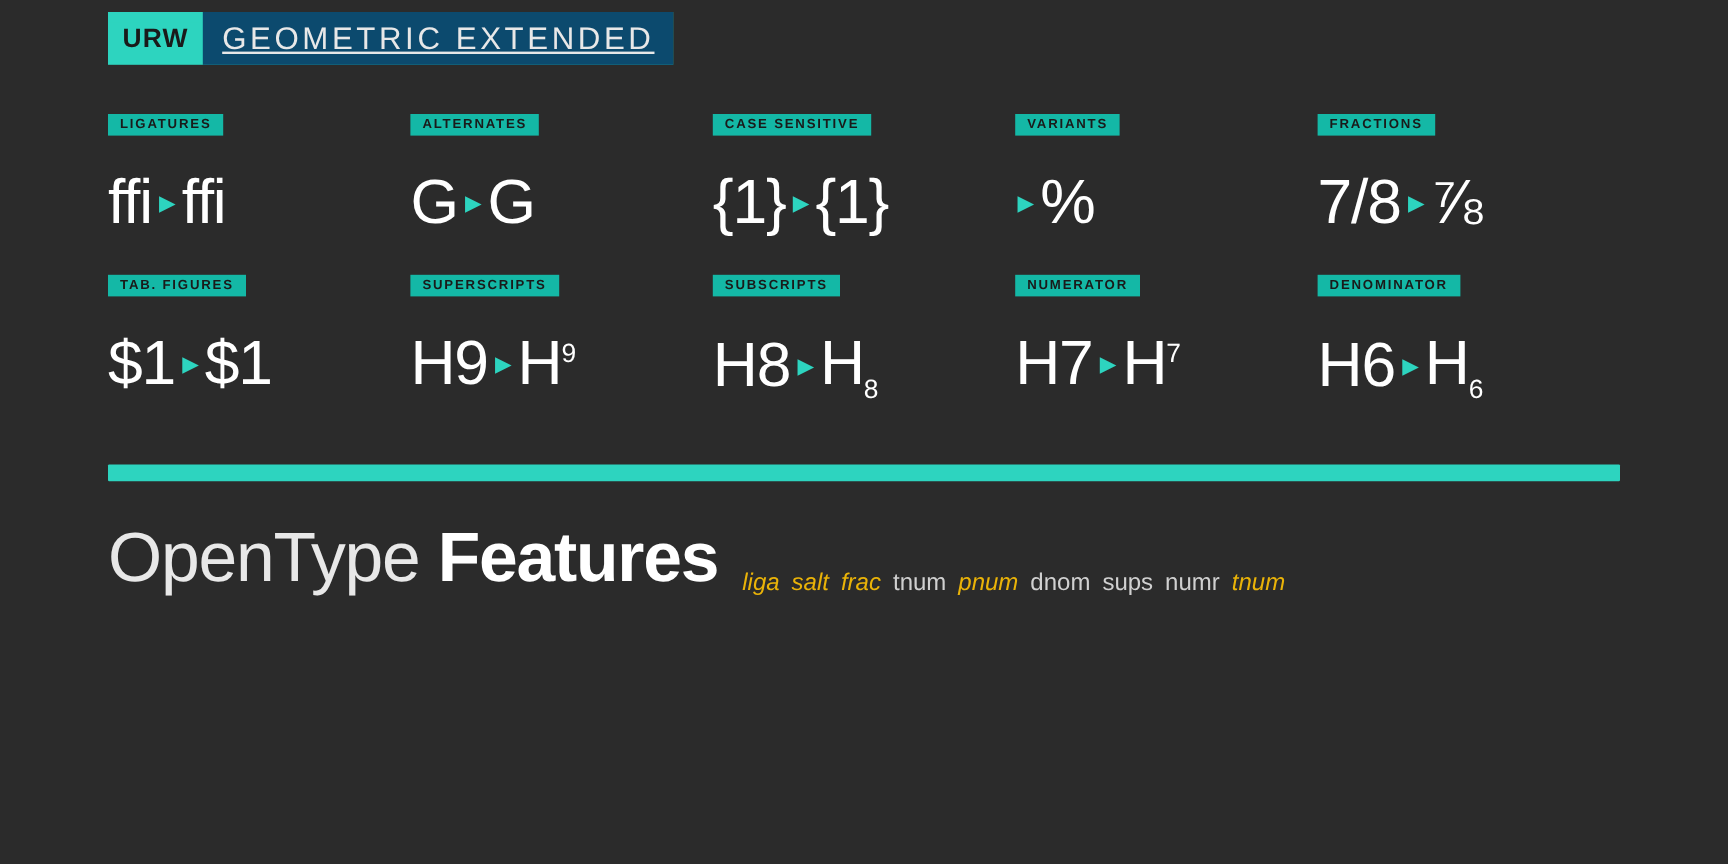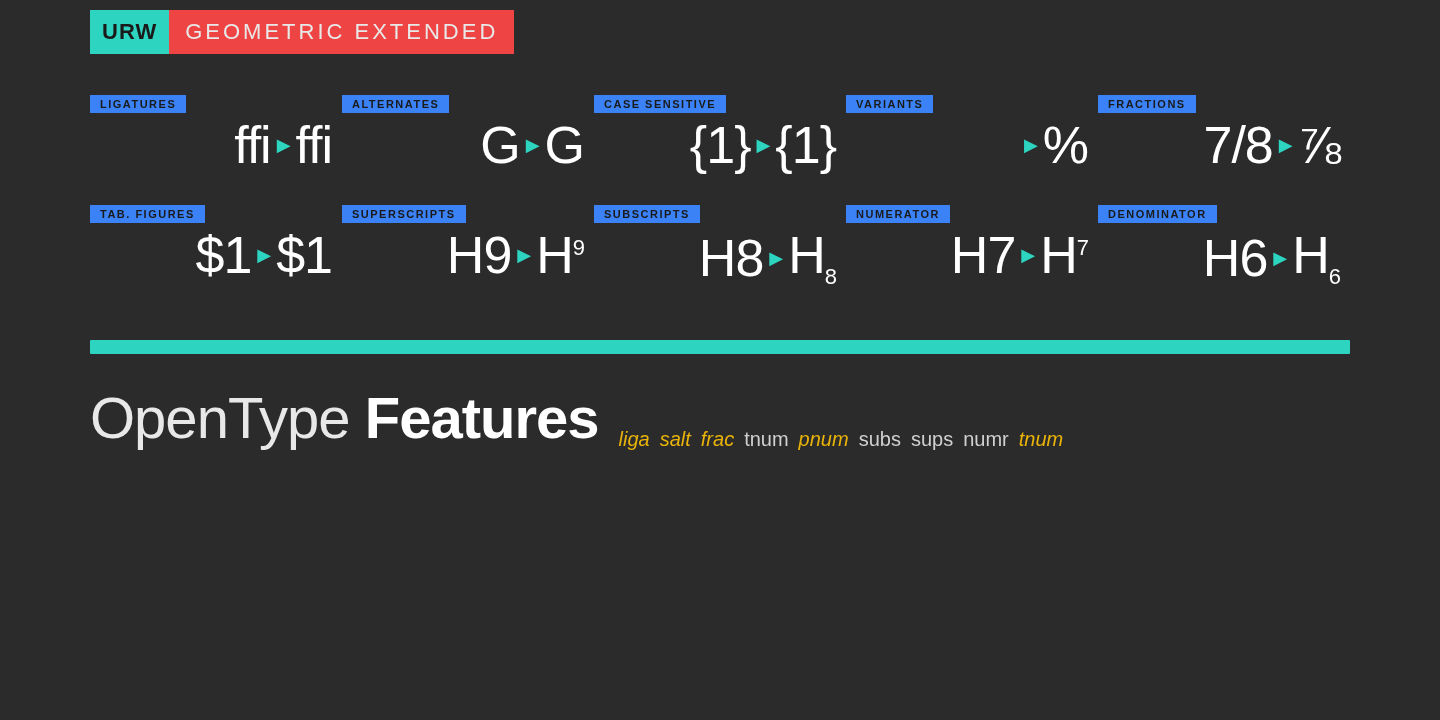--- a/index.html
+++ b/index.html
@@ -37,65 +37,65 @@
       background: #2dd4bf;
       color: #1a1a1a;
       font-weight: 900;
       font-size: 22px;
       padding: 0 12px;
       letter-spacing: 1px;
       font-family: 'Arial Black', sans-serif;
     }
 
     .title-rest {
-      background: #ef4444;
+      background: #0c4a6e;
       color: #e8e8e8;
-      font-size: 22px;
+      font-size: 26px;
       font-weight: 400;
       letter-spacing: 3px;
       padding: 0 16px;
       height: 44px;
       display: flex;
       align-items: center;
+      text-decoration: underline;
     }
 
     
     .feature-grid {
       display: grid;
       grid-template-columns: repeat(5, 1fr);
       gap: 0;
       margin-bottom: 30px;
     }
 
     .feature-cell {
       padding: 0 10px 20px 0;
     }
 
     .feature-label {
       display: inline-block;
-      background: #3b82f6;
+      background: #14b8a6;
       color: #1a1a1a;
       font-size: 11px;
       font-weight: 700;
       letter-spacing: 1.5px;
       padding: 3px 10px;
-      margin-bottom: 4px;
+      margin-bottom: 28px;
     }
 
     .feature-demo {
       color: #ffffff;
       font-size: 52px;
       font-weight: 300;
       letter-spacing: -1px;
       line-height: 1.1;
       display: flex;
       align-items: center;
       gap: 4px;
       font-family: 'Arial', sans-serif;
-      justify-content: flex-end;
     }
 
     .feature-demo .arrow {
       color: #2dd4bf;
       font-size: 18px;
       margin: 0 2px;
     }
 
     .feature-demo sup {
       font-size: 22px;
@@ -270,20 +270,20 @@
   <div class="footer">
     <div class="footer-main">
       <span>OpenType </span><strong>Features</strong>
     </div>
     <div class="footer-tags">
       <span class="tag-teal">liga</span>
       <span class="tag-teal">salt</span>
       <span class="tag-teal">frac</span>
       <span class="tag-white">tnum</span>
       <span class="tag-teal">pnum</span>
-      <span class="tag-white">subs</span>
+      <span class="tag-white">dnom</span>
       <span class="tag-white">sups</span>
       <span class="tag-white">numr</span>
       <span class="tag-teal">tnum</span>
     </div>
   </div>
 
 </div>
 
 </body></html>

